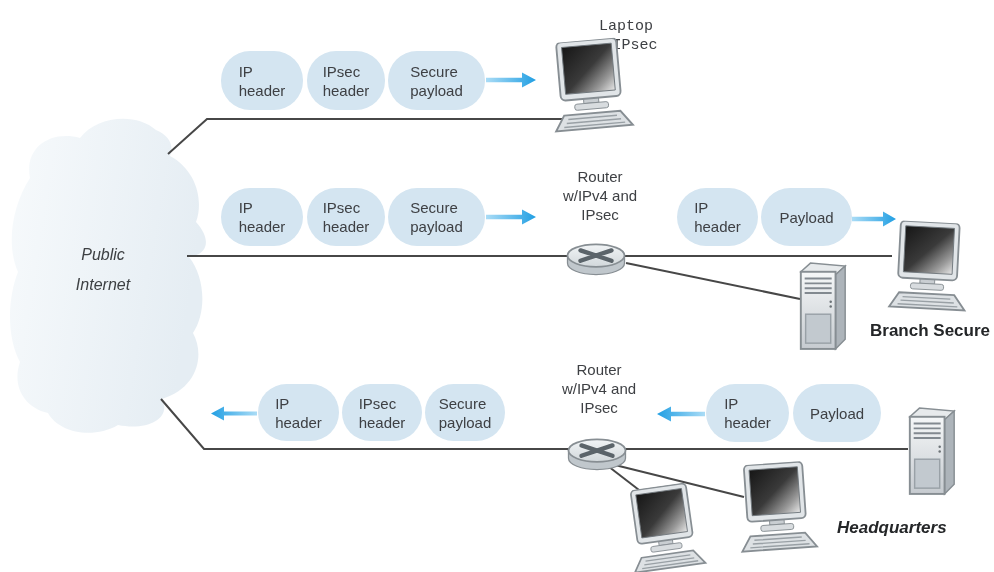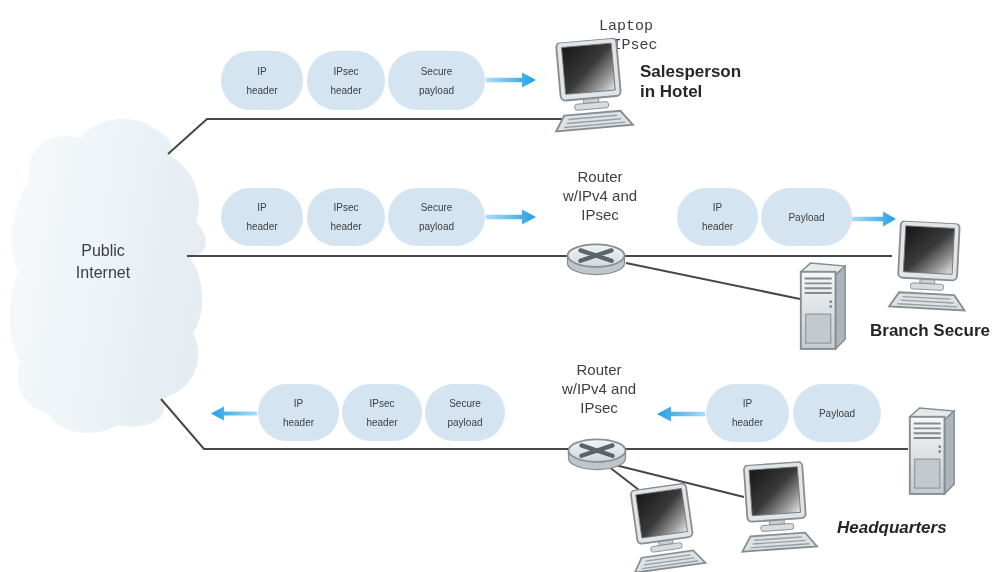--- a/index.html
+++ b/index.html
@@ -5,34 +5,34 @@
   html,body{margin:0;padding:0;background:#ffffff;}
   .canvas{
     position:relative;width:994px;height:572px;background:#ffffff;overflow:hidden;
     font-family:"Liberation Sans", sans-serif;color:var(--text,#3e4044);
   }
   svg.layer{position:absolute;left:0;top:0;}
   .link{stroke:var(--line,#474747);stroke-width:2;fill:none;}
   .pkt{
     position:absolute;background:var(--box_fill,#d4e5f1);
     display:flex;align-items:center;justify-content:center;
-    font-size:10px;line-height:19px;text-align:center;color:var(--text,#3e4044);border-radius:29px;
+    font-size:15px;line-height:19px;text-align:left;color:var(--text,#3e4044);border-radius:29px;
   }
   .ml{white-space:pre-line;}
   .lbl{
     position:absolute;font-size:15px;line-height:19px;text-align:center;
     color:var(--text,#3e4044);
   }
   .site{
     position:absolute;font-weight:bold;font-size:17px;line-height:19.5px;
     color:#242628;white-space:pre-line;
   }
   .cloud-label{
     position:absolute;left:42px;top:240px;width:122px;text-align:center;
-    font-size:16px;line-height:22px;color:#3d4043;
+    font-size:16px;line-height:30px;color:#3d4043;font-style:italic;
   }
   svg.icon{position:absolute;overflow:visible;}
   svg.arrow{position:absolute;}
 </style>
 </head>
 <body>
 
 <div class="canvas">
 
   <svg class="layer" width="994" height="572">
@@ -125,22 +125,20 @@
 payload</div>
 
   <svg class="arrow" style="left:486px;top:72px;" width="50" height="16">
     <path d="M0,5.8 H36 V0.5 L50,8 L36,15.5 V10.2 H0 Z" fill="url(#gArrowR)"></path>
   </svg>
 
   <svg class="icon" style="left:541px;top:40px;transform:rotate(-5deg);" width="98" height="94">
     <use href="#sym-pc" width="98" height="94"></use>
   </svg>
 
-  <div class="site" style="left:640px;top:62px;">Salesperson
-in Hotel</div>
 
   <div class="lbl ml" style="left:545px;top:167px;width:110px;">Router
 w/IPv4 and
 IPsec</div>
 
   <div class="pkt ml" style="left:221px;top:188px;width:82px;height:58px;">IP
 header</div>
   <div class="pkt ml" style="left:307px;top:188px;width:78px;height:58px;">IPsec
 header</div>
   <div class="pkt ml" style="left:388px;top:188px;width:97px;height:58px;">Secure

